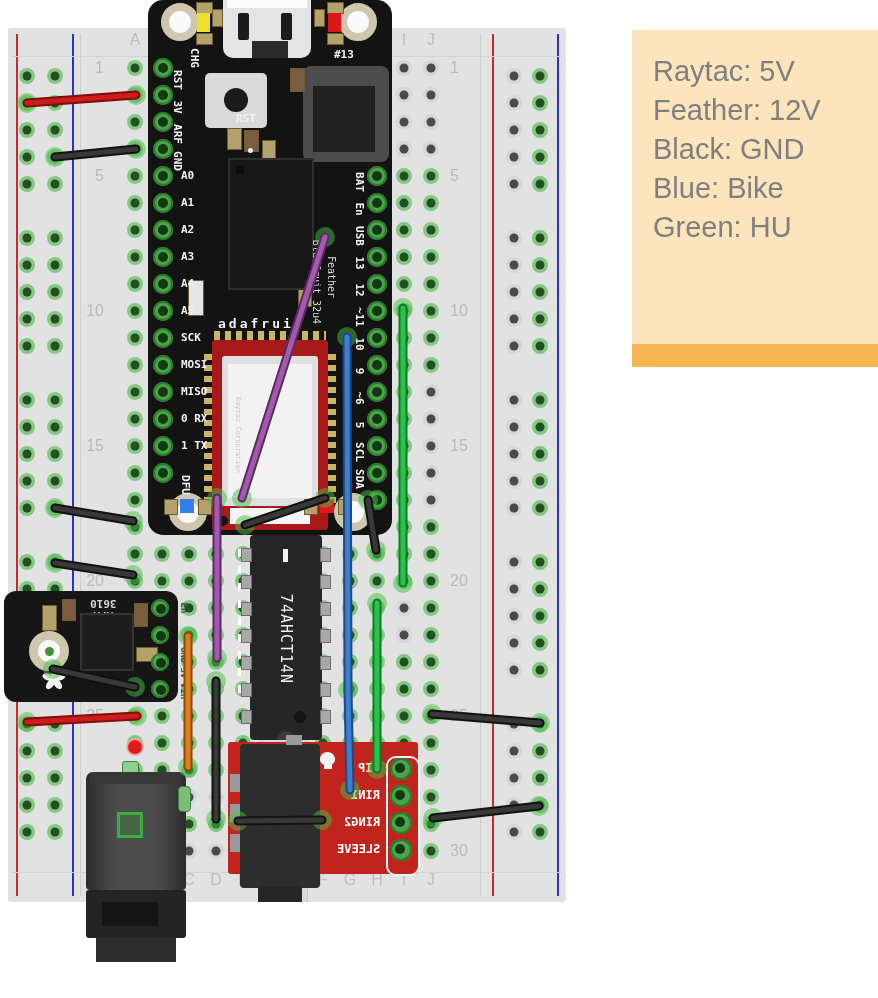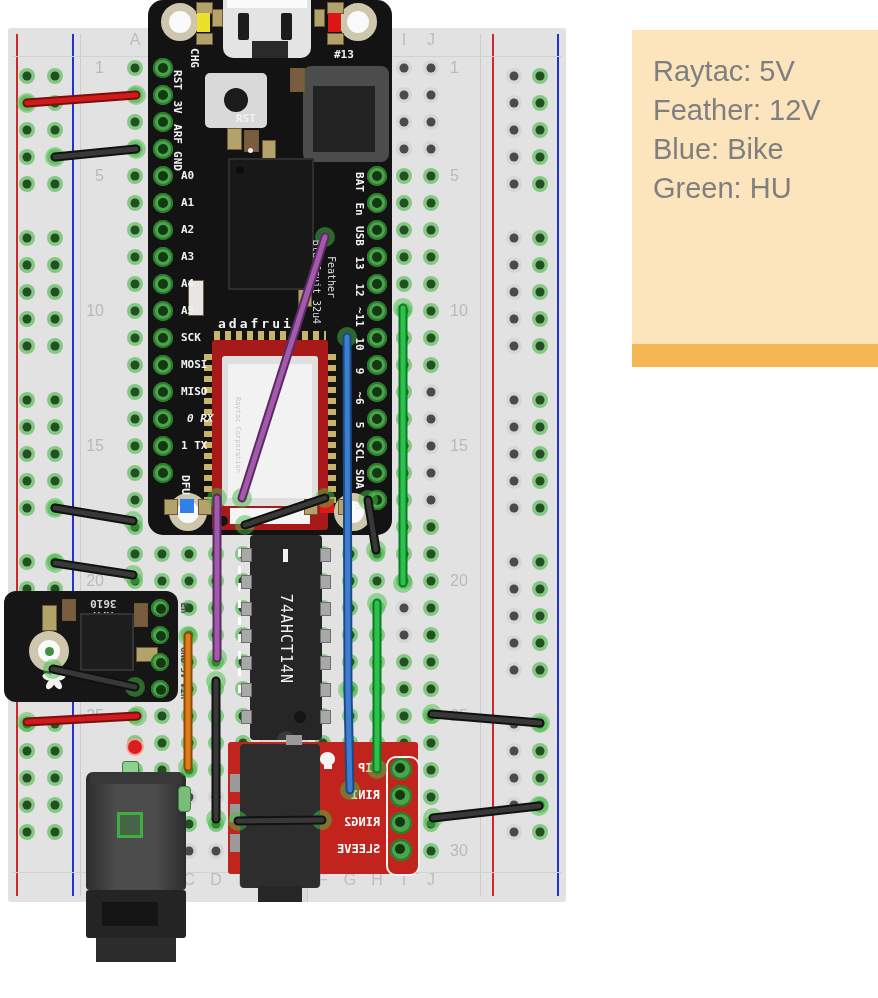--- a/index.html
+++ b/index.html
@@ -1122,21 +1122,21 @@
         <i></i>
       </div>
       <span class="pinlab" style="left: 33px; top: 358px;">MOSI</span>
       <div class="pad" style="left: 5px; top: 382px; width: 20px; height: 20px;">
         <i></i>
       </div>
       <span class="pinlab" style="left: 33px; top: 385px;">MISO</span>
       <div class="pad" style="left: 5px; top: 409px; width: 20px; height: 20px;">
         <i></i>
       </div>
-      <span class="pinlab" style="left: 39px; top: 412px; font-style: italic;">0 RX</span>
+      <span class="pinlab" style="left: 33px; top: 412px;">0 RX</span>
       <div class="pad" style="left: 5px; top: 436px; width: 20px; height: 20px;">
         <i></i>
       </div>
       <span class="pinlab" style="left: 33px; top: 439px;">1 TX</span>
       <div class="pad" style="left: 5px; top: 463px; width: 20px; height: 20px;">
         <i></i>
       </div>
       <span class="pinlab rot" style="left: 37px; top: 485px;">DFU</span>
       <div class="pad" style="left: 219px; top: 166px; width: 20px; height: 20px;">
         <i></i>
@@ -1266,18 +1266,19 @@
       <circle cx="433" cy="818" r="10" fill="rgba(70,190,70,0.5)"></circle>
       <circle cx="539" cy="806" r="10" fill="rgba(70,190,70,0.5)"></circle>
       <polyline points="433,818 539,806" fill="none" stroke="#111111" stroke-width="9" stroke-linecap="round" stroke-linejoin="round"></polyline>
       <polyline points="433,818 539,806" fill="none" stroke="#383838" stroke-width="5" stroke-linecap="round" stroke-linejoin="round"></polyline>
     </svg>
 
   <div class="legend" style="background: rgb(252, 228, 188);">
     <div class="legend-lines">
       <div class="legend-line" style="color: rgb(127, 127, 127);">Raytac: 5V</div>
       <div class="legend-line" style="color: rgb(127, 127, 127);">Feather: 12V</div>
+      <div class="legend-line" style="color: rgb(127, 127, 127);">Black: GND</div>
       <div class="legend-line" style="color: rgb(127, 127, 127);">Blue: Bike</div>
       <div class="legend-line" style="color: rgb(127, 127, 127);">Green: HU</div>
     </div>
     <div class="legend-bar" style="background: rgb(246, 182, 82);"></div>
   </div>
 </div>
 
 </body></html>

